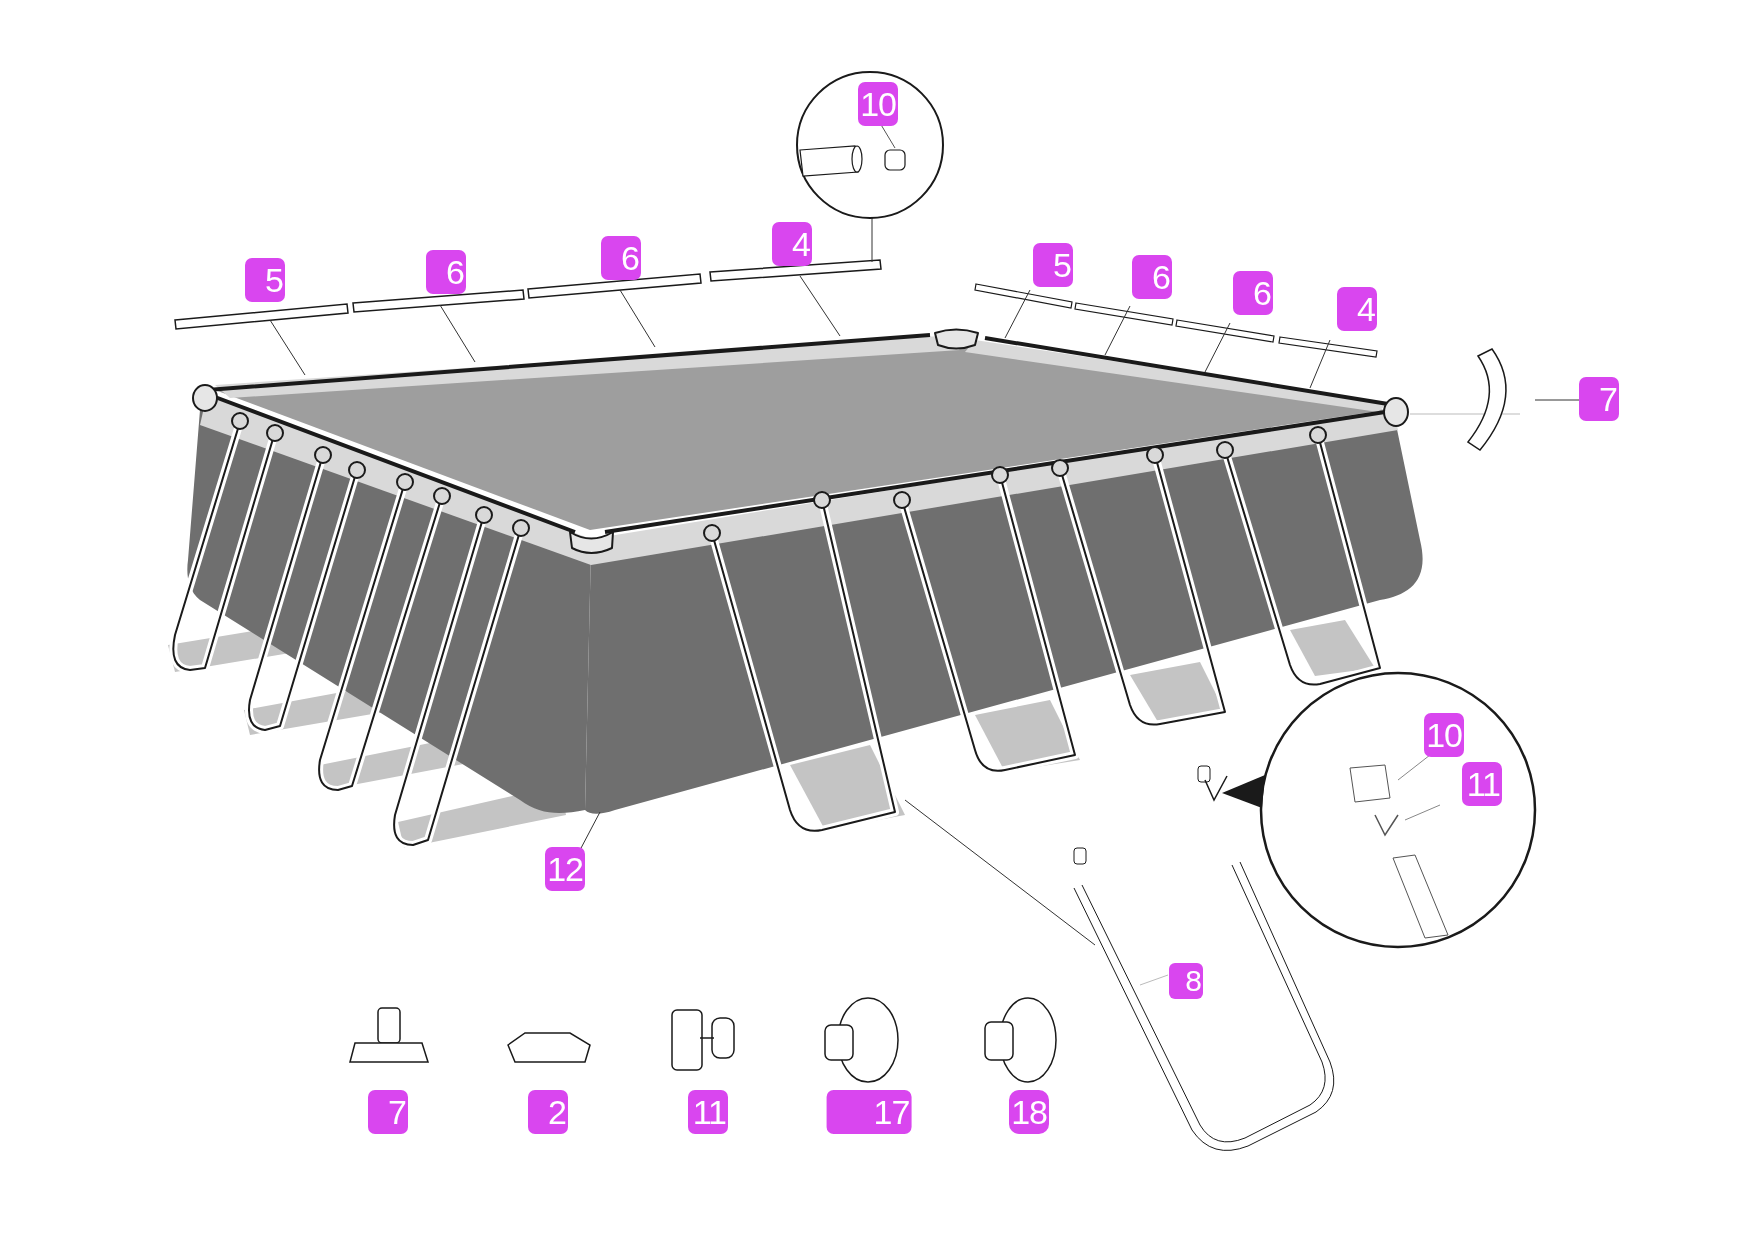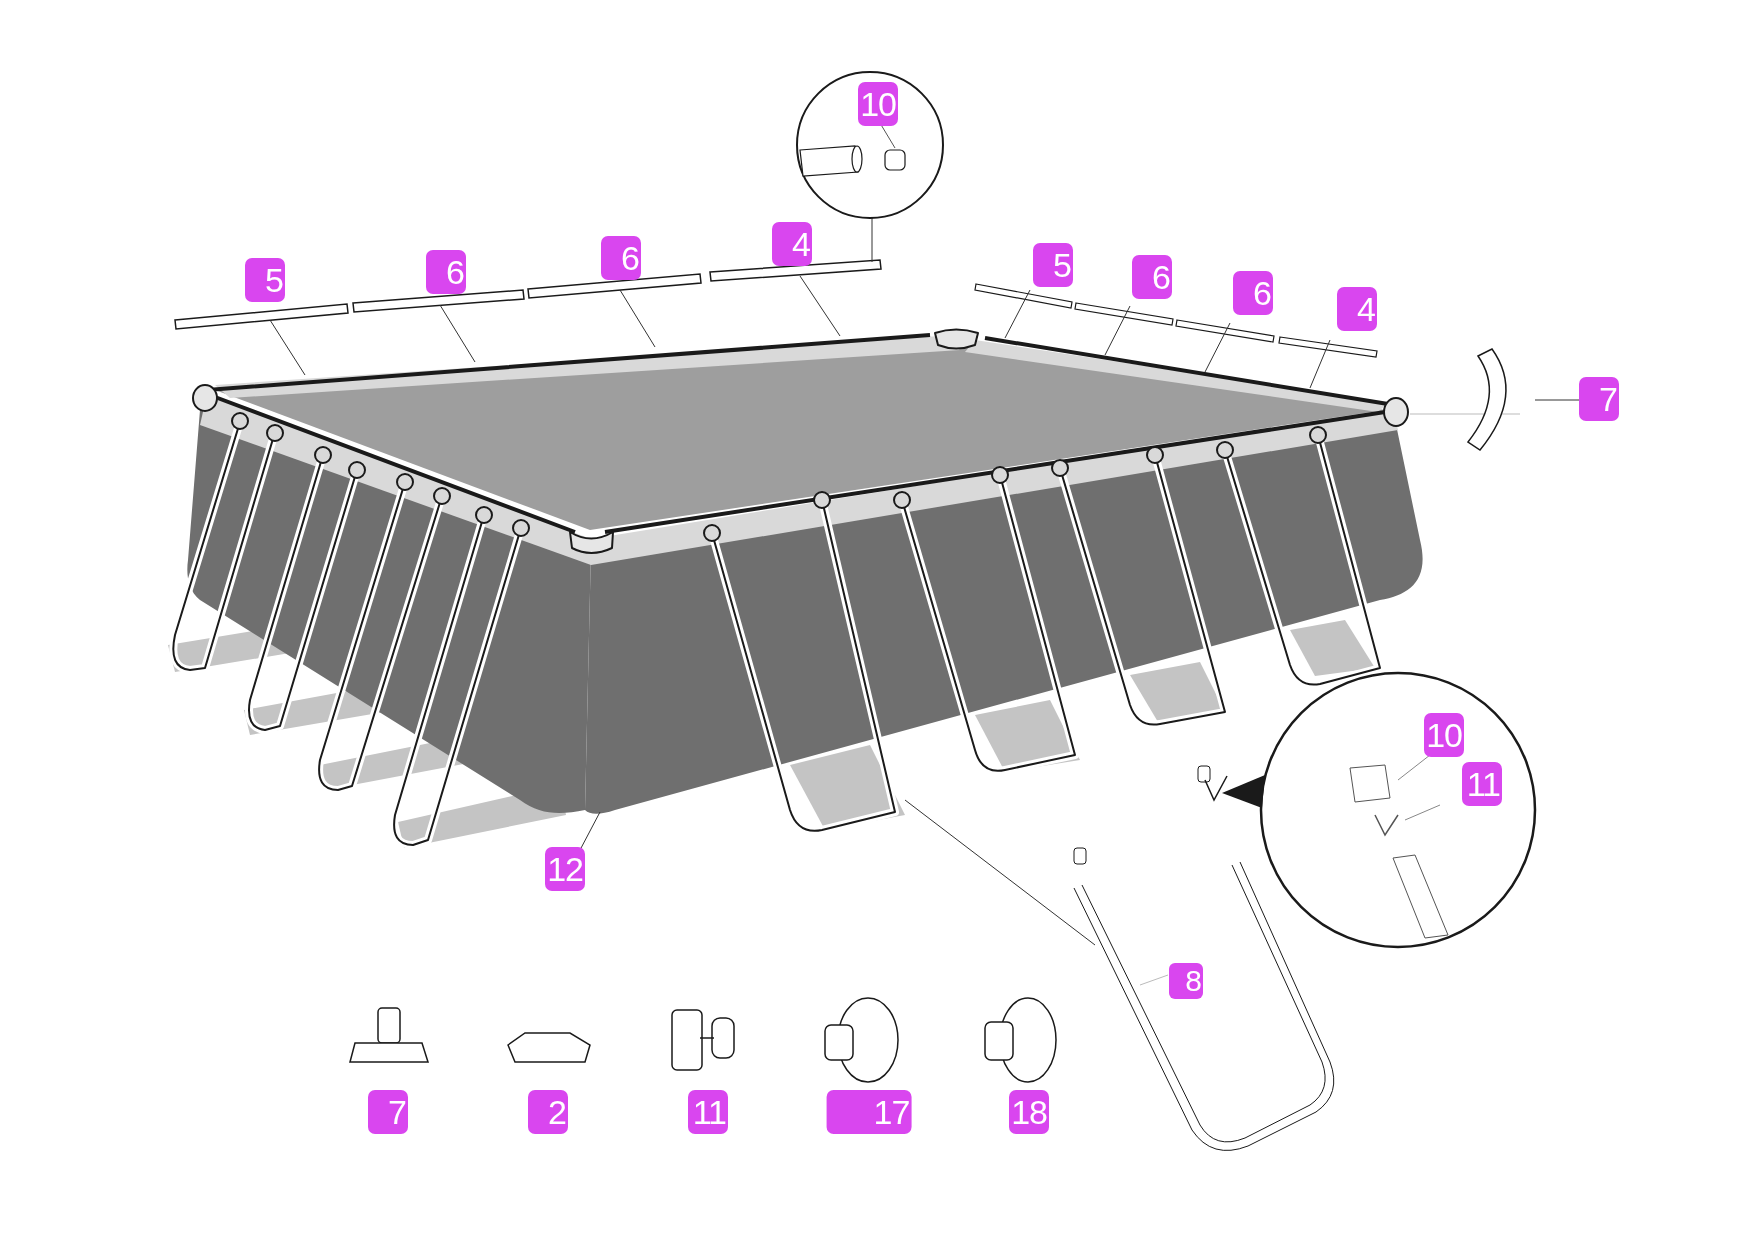--- a/index.html
+++ b/index.html
@@ -188,14 +188,14 @@
 <div class="badge" style="left:1357px;top:309px;">4</div>
 <div class="badge" style="left:1599px;top:399px;">7</div>
 <div class="badge" style="left:1444px;top:735px;">10</div>
 <div class="badge" style="left:1482px;top:784px;">11</div>
 <div class="badge" style="left:565px;top:869px;">12</div>
 <div class="badge small" style="left:1186px;top:981px;">8</div>
 <div class="badge" style="left:388px;top:1112px;">7</div>
 <div class="badge" style="left:548px;top:1112px;">2</div>
 <div class="badge" style="left:708px;top:1112px;">11</div>
 <div class="badge" style="left:869px;top:1112px;padding-left:47px;">17</div>
-<div class="badge" style="left:1029px;top:1112px;">18</div>
+<div class="badge" style="left:1029px;top:1112px;border-radius:10px;">18</div>
 </div>
 
 </body></html>

